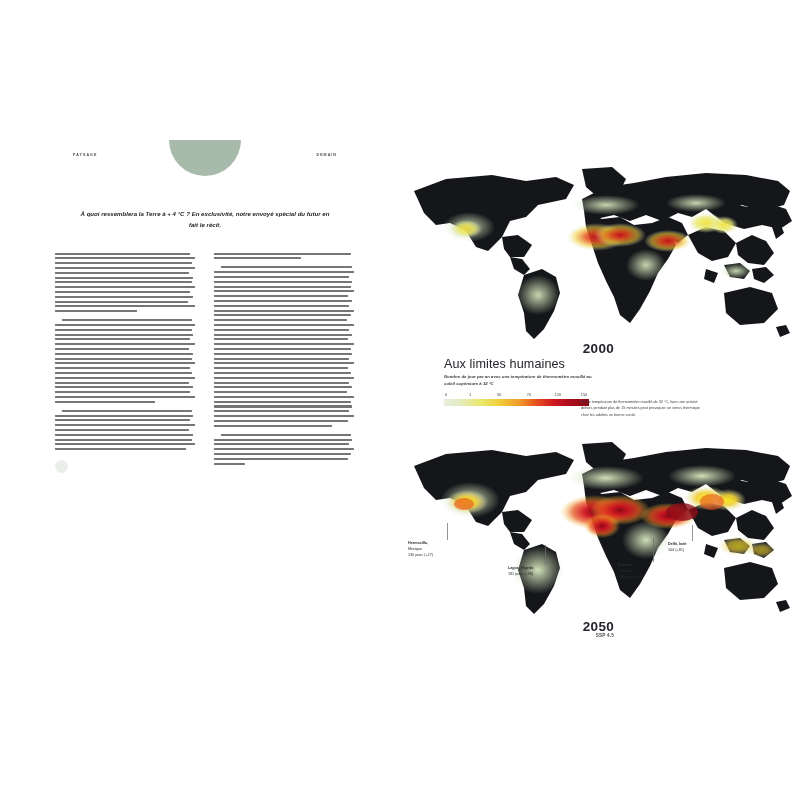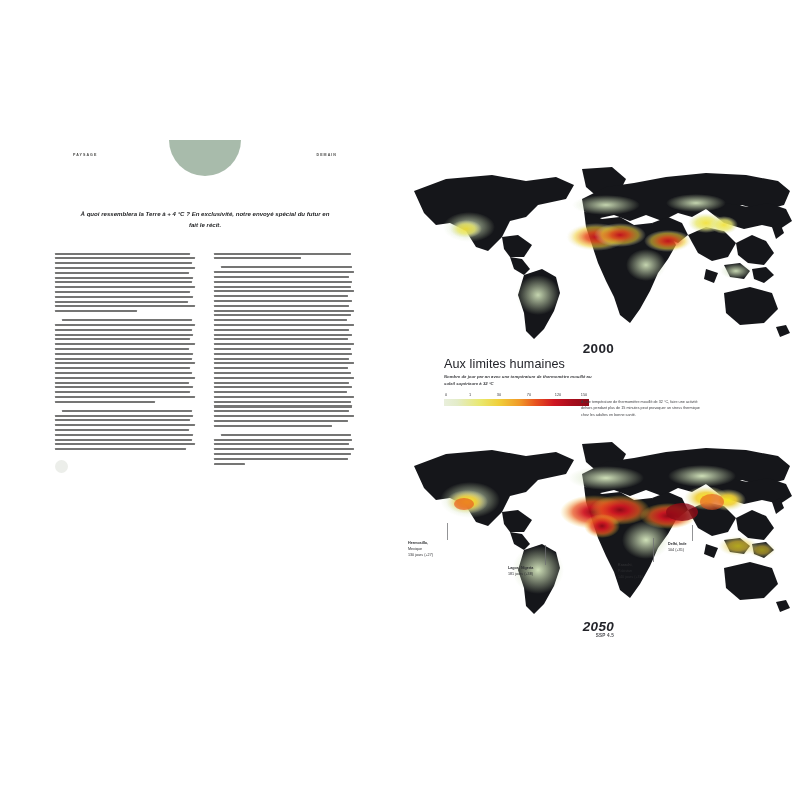--- a/index.html
+++ b/index.html
@@ -64,21 +64,21 @@
   .map-2000{top:165px;}
   .map-2050{top:440px;}
   .map-canvas{position:relative;width:392px;height:178px;}
   .map-canvas svg{display:block;width:100%;height:100%;}
 
   .year{
     position:absolute;right:136px;text-align:right;
     font-size:13.5px;font-weight:700;color:#23242a;letter-spacing:.3px;
   }
   .year-2000{top:341px;right:186px;}
-  .year-2050{top:619px;right:186px;font-style:italic;}
+  .year-2050{top:619px;right:186px;}
   .scenario{
     position:absolute;top:633px;right:186px;
     font-size:4.6px;font-weight:700;color:#4a4b50;letter-spacing:.2px;
   }
 
   
   .legend{position:absolute;left:17px;top:357px;width:250px;margin-left:27px;}
   .legend-title{
     font-size:12.6px;font-weight:400;color:#23242a;letter-spacing:.1px;
     margin-bottom:3px;

